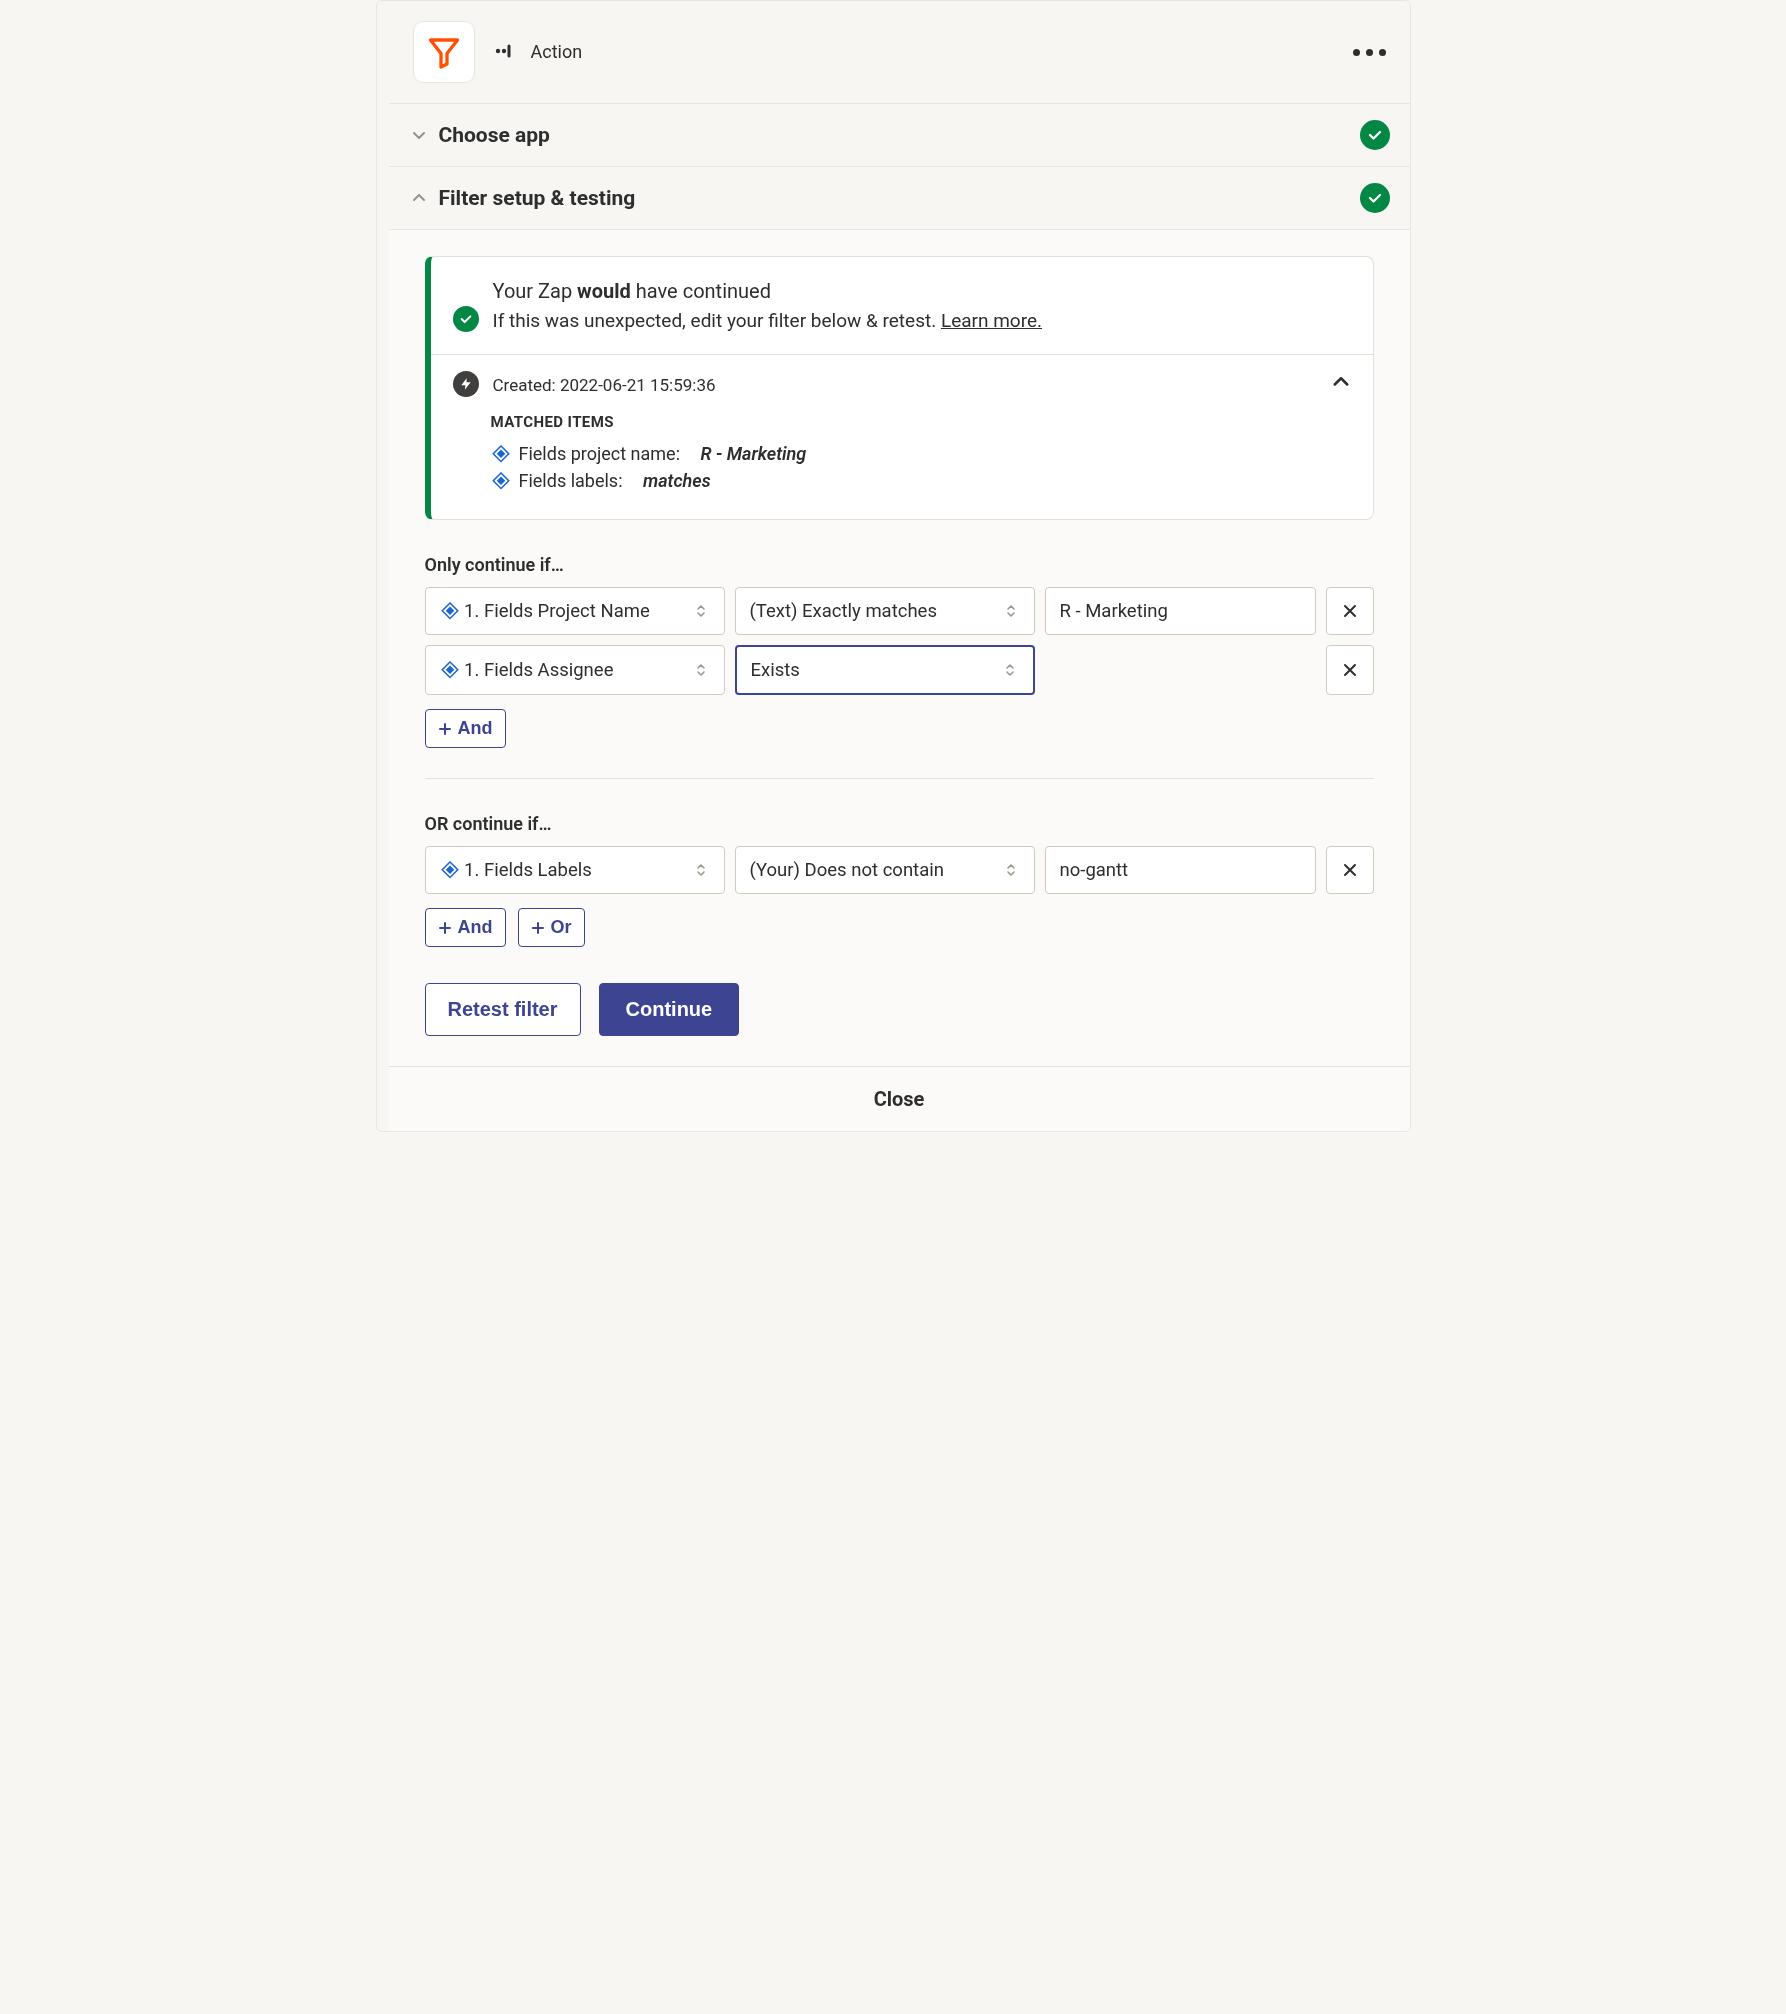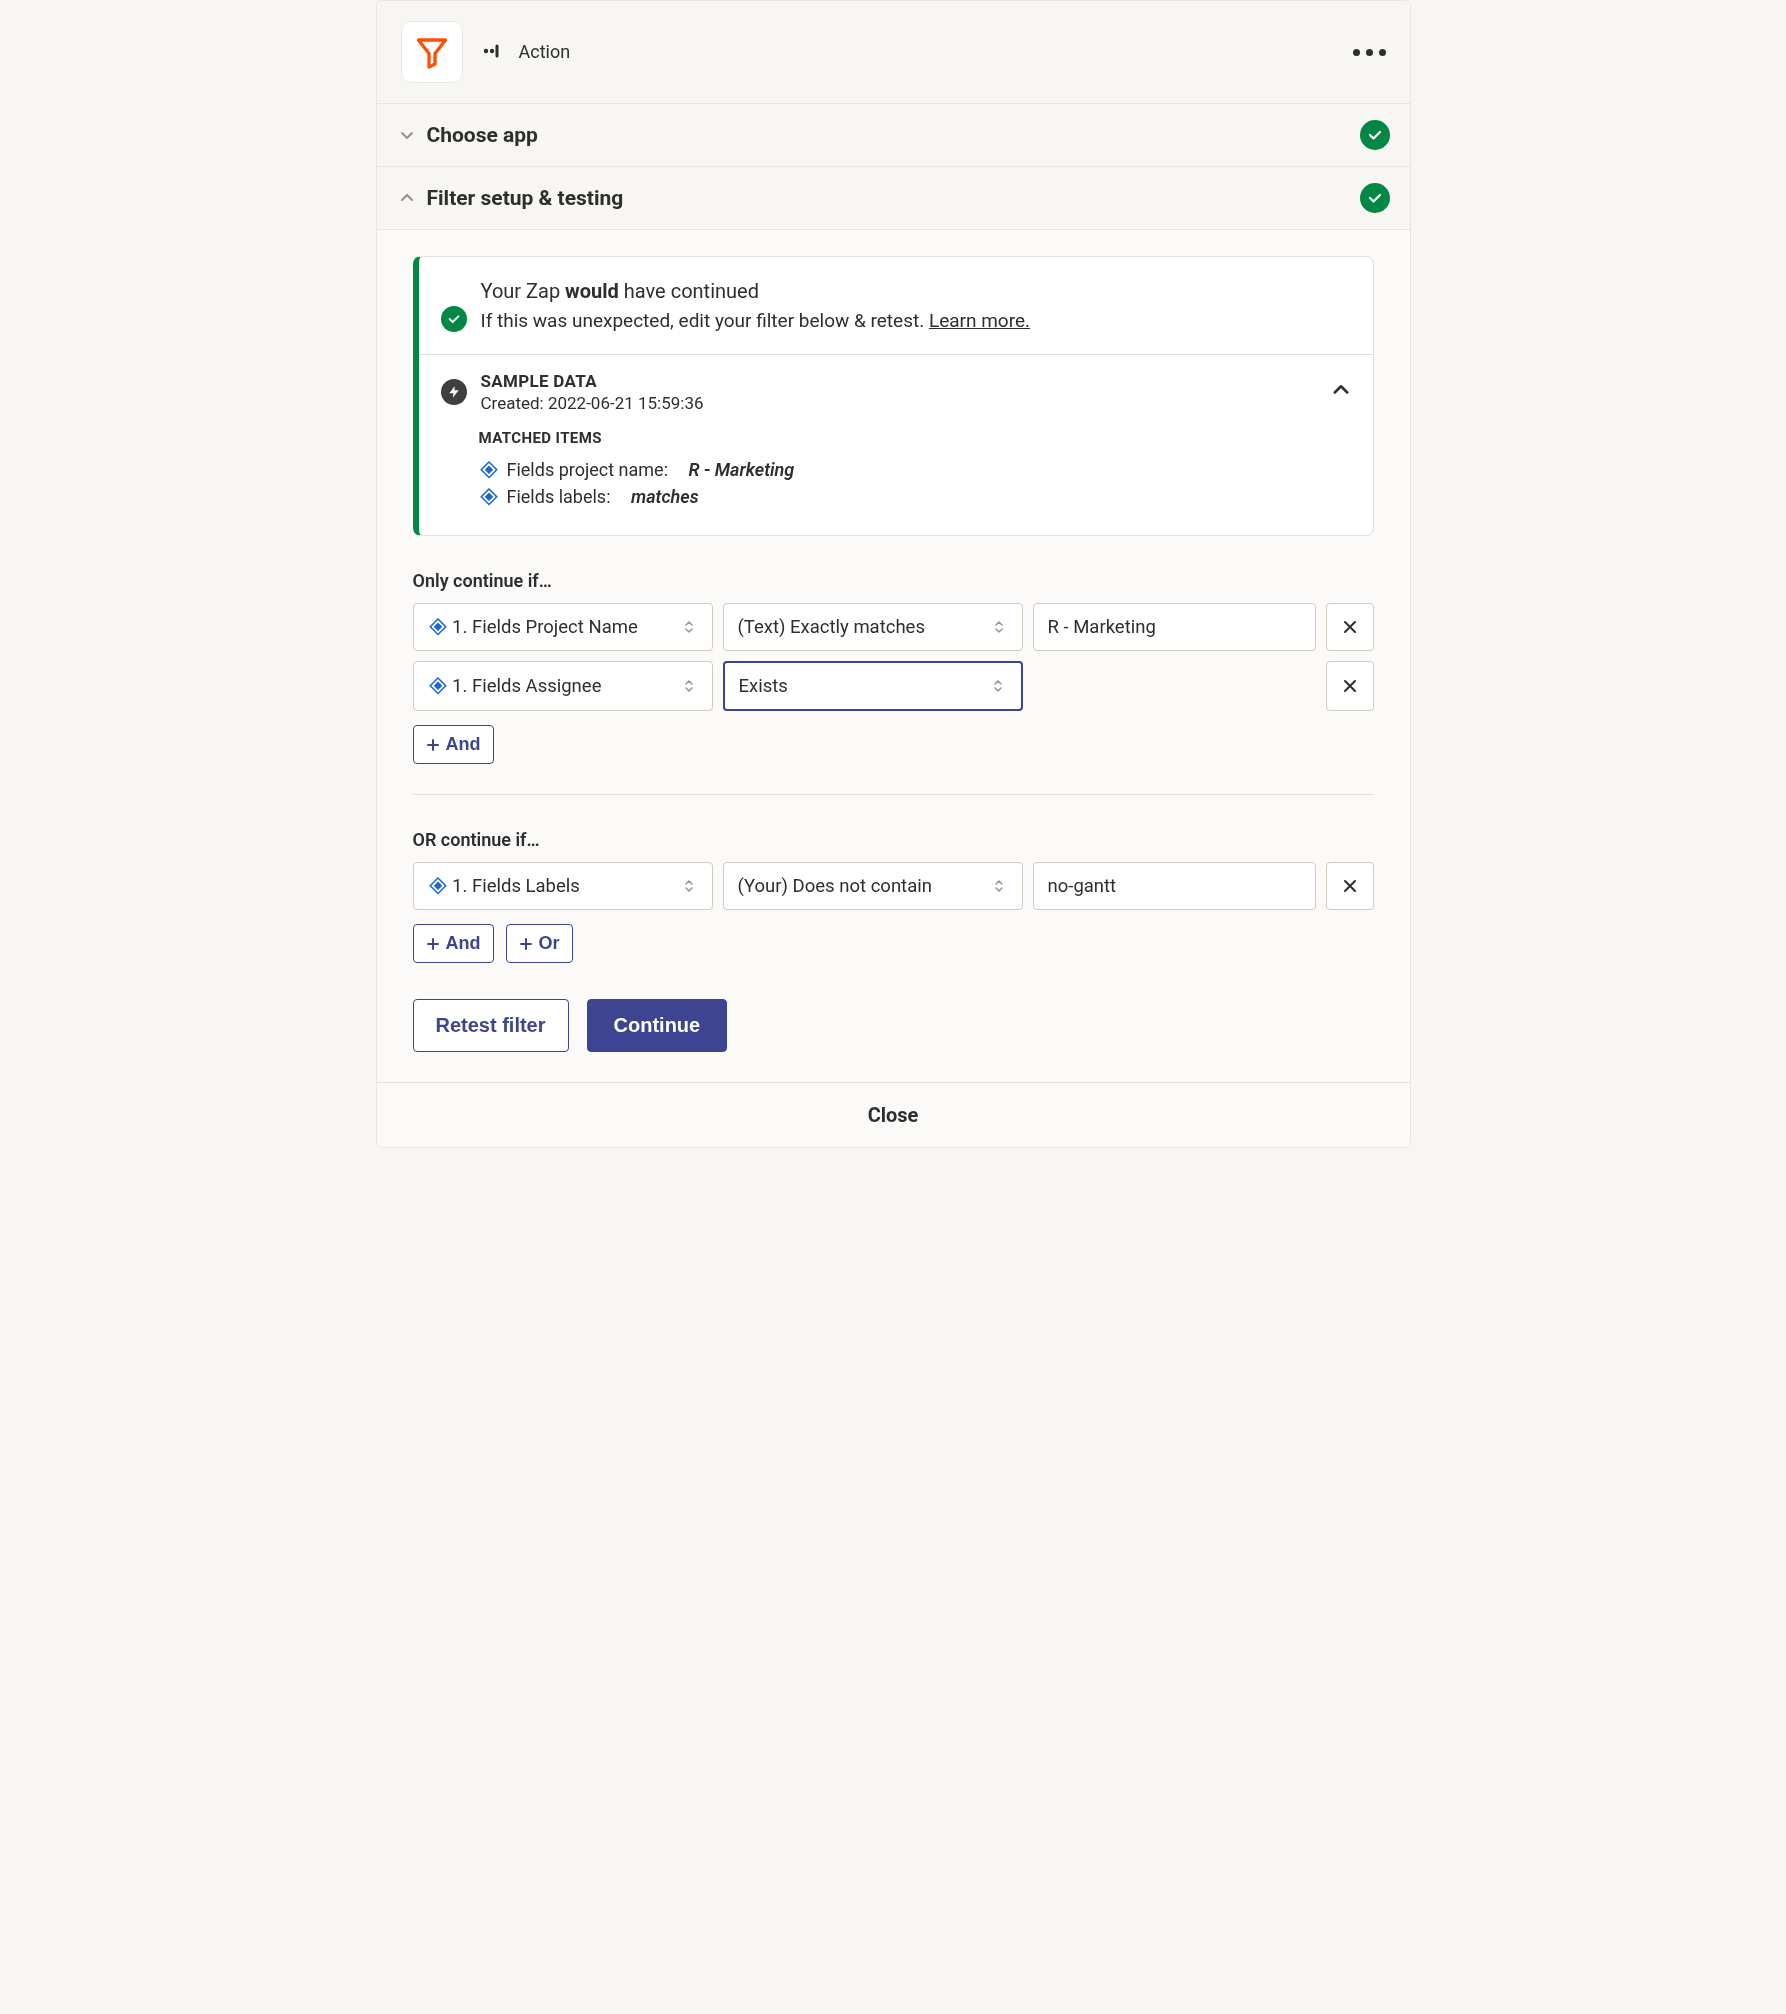--- a/index.html
+++ b/index.html
@@ -9,20 +9,21 @@
     color: #2d2e2e;
     font-size: 16px;
   }
   .panel {
     width: 1035px;
     margin: 0 auto;
     background: #f7f6f3;
     border: 1px solid #e8e6e0;
     border-radius: 6px;
     overflow: hidden;
+    padding-left: 12px;
   }
 
   
   .header {
     display: flex;
     align-items: center;
     padding: 20px 24px;
     border-bottom: 1px solid #e8e6e0;
     background: #f7f6f3;
   }
@@ -298,21 +299,20 @@
         </div>
       </div>
 
       <div class="sample-header">
         <span class="bolt-badge">
           <svg width="14" height="14" viewBox="0 0 24 24">
               <path d="M13 2 L4 14 H11 L10 22 L20 9 H13 Z" fill="#fff"></path>
             </svg>
         </span>
         <div class="sample-text">
-          <div class="sample-label">SAMPLE DATA</div>
           <div class="sample-created">Created: 2022-06-21 15:59:36</div>
         </div>
         <span>
           <svg width="20" height="20" viewBox="0 0 16 16">
               <path d="M3 10 L8 5 L13 10" stroke="#2d2e2e" stroke-width="2" fill="none" stroke-linecap="round" stroke-linejoin="round"></path>
             </svg>
         </span>
       </div>
 
       <div class="matched-block">

